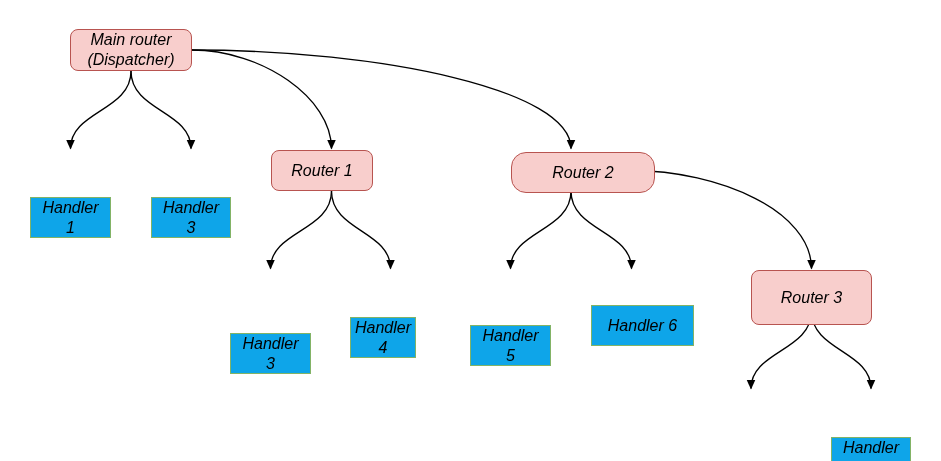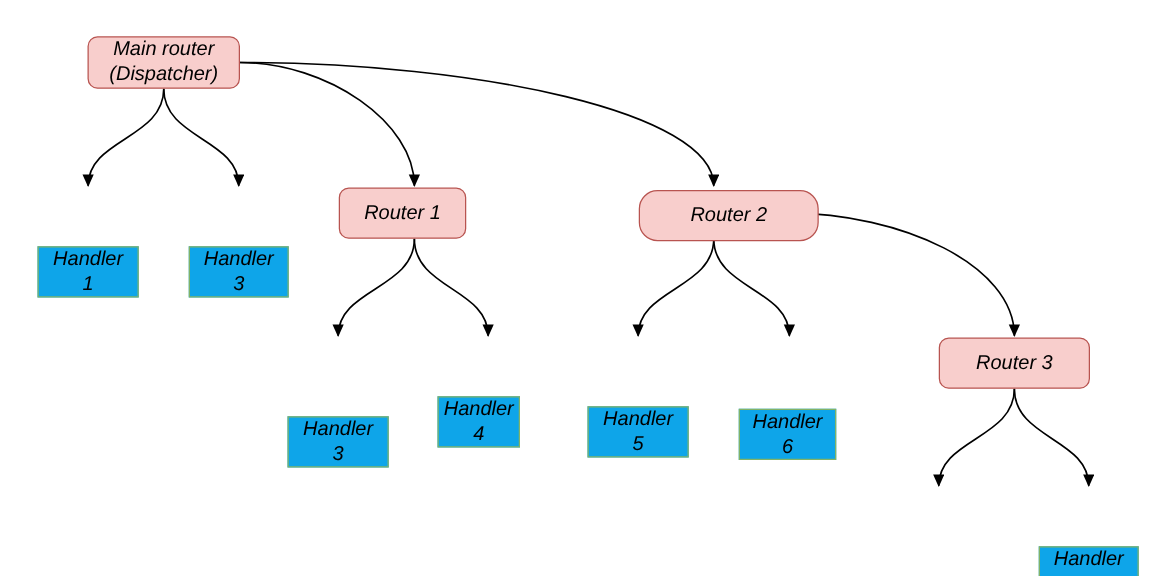--- a/index.html
+++ b/index.html
@@ -95,25 +95,25 @@
   </div>
 
   <div class="node handler" style="left:350px; top:270px; width:66px; height:41px;">
     <span>Handler 4</span>
   </div>
 
   <div class="node handler" style="left:470px; top:278px; width:81px; height:41px;">
     <span>Handler 5</span>
   </div>
 
-  <div class="node handler" style="left:591px; top:280px; width:78px; height:41px;">
+  <div class="node handler" style="left:591px; top:258px; width:103px; height:41px;">
     <span>Handler 6</span>
   </div>
 
-  <div class="node router" style="left:751px; top:270px; width:121px; height:41px;">
+  <div class="node router" style="left:751px; top:270px; width:121px; height:55px;">
     <span>Router 3</span>
   </div>
 
 
   <div class="node handler" style="left:831px; top:390px; width:80px; height:41px;">
     <span>Handler 2</span>
   </div>
 
 </div>
 

